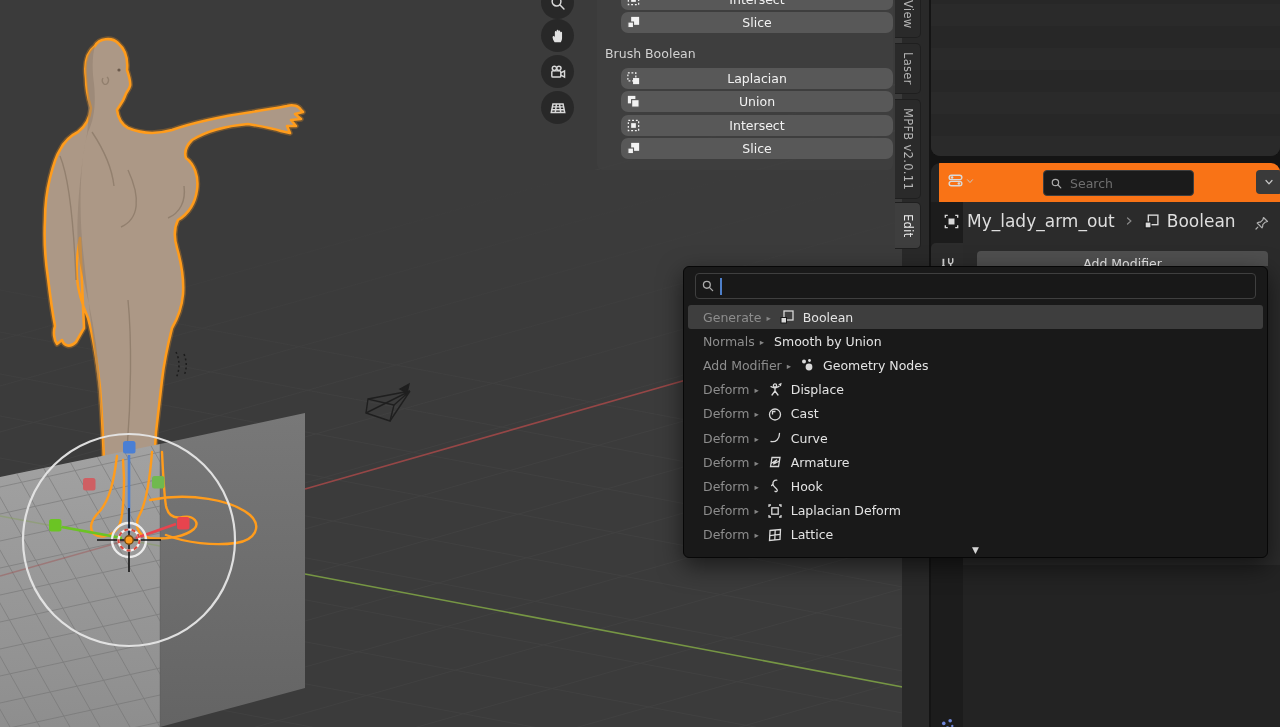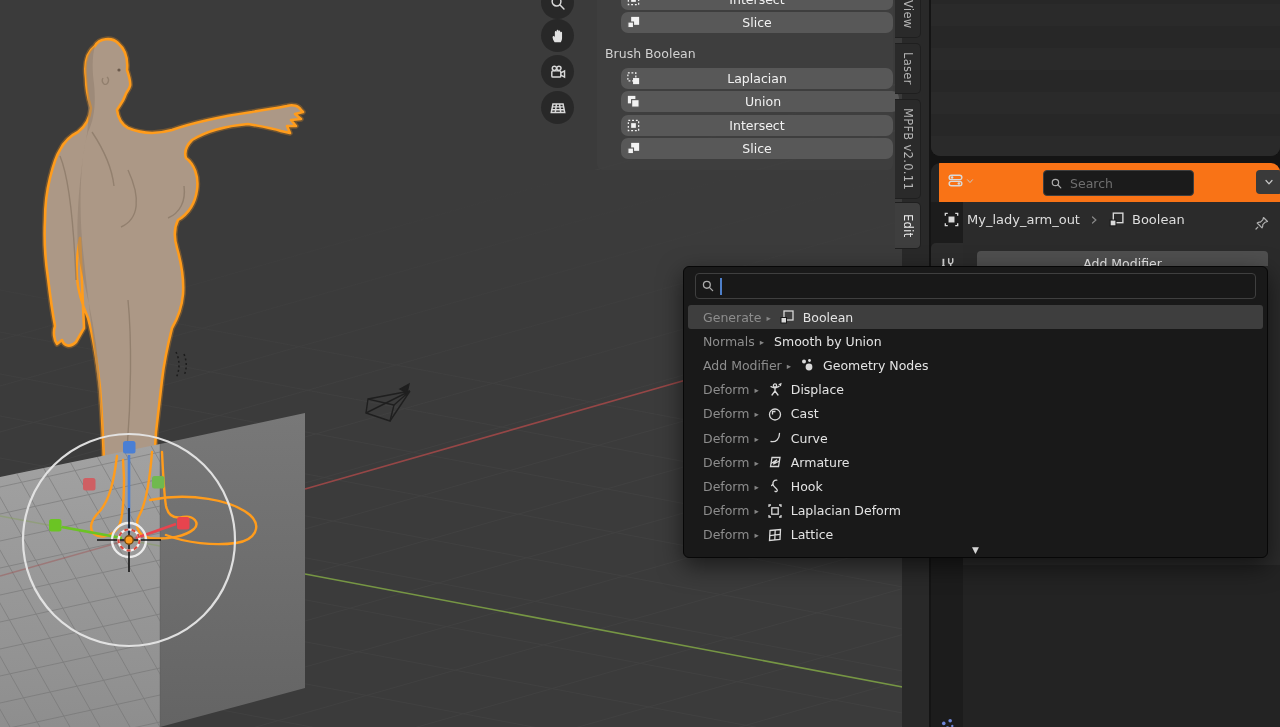--- a/index.html
+++ b/index.html
@@ -48,21 +48,21 @@
                 width:100px;font-family:"DejaVu Sans",sans-serif}
   #props-search input::placeholder{color:#6f6f6f}
   #props-collapse{position:absolute;right:6px;top:7px;width:26px;height:24px;background:#3a3a3a;
                   border-radius:4px;display:flex;align-items:center;justify-content:center}
   #tab-col{position:absolute;left:0;top:39px;width:32px;height:525px;background:#1c1c1c}
   #tab-tool{position:absolute;left:0;top:41px;width:32px;height:44px;background:#2c2c2c;
             border-radius:5px 0 0 5px;display:flex;align-items:center;justify-content:center}
   .prop-tab-ic{position:absolute;left:8px;width:17px;height:17px}
   #props-content{position:absolute;left:32px;top:39px;width:317px;height:525px;background:#2b2b2b}
   #props-content-lower{position:absolute;left:32px;top:402px;width:317px;height:162px;background:#232323}
-  #breadcrumb{position:absolute;left:12px;top:48px;display:flex;align-items:center;color:#dedede;font-size:13px}
+  #breadcrumb{position:absolute;left:12px;top:48px;display:flex;align-items:center;color:#dedede;font-size:17px}
   #breadcrumb .icon{width:17px;height:17px}
   #pin{position:absolute;right:10px;top:52px;width:16px;height:16px}
   #addmod-clip{position:absolute;left:46px;top:88px;width:291px;height:15px;overflow:hidden}
   #addmod-btn{width:100%;height:26px;background:#4f4f4f;border-radius:4px;color:#e9e9e9;
               font-size:12.5px;text-align:center;line-height:26px}
 
   
   #menu{left:683px;top:266px;width:585px;height:292px;background:#191919;border:1px solid #070707;
         border-radius:6px;box-shadow:0 8px 24px rgba(0,0,0,.55);z-index:20;box-sizing:border-box}
   #menu-search{position:absolute;left:11px;top:6px;width:561px;height:26px;background:#181818;
@@ -310,21 +310,21 @@
           <span class="icon" style="width: 15px; height: 15px;">
             <svg viewBox="0 0 16 16">
               <g fill="none" stroke="#f2f2f2" stroke-width="1.3">
                 <rect x="2" y="2" width="8.5" height="8.5" stroke-dasharray="2 1.8"></rect>
                 <rect x="7.5" y="7.5" width="6.5" height="6.5" fill="#f2f2f2" stroke="none"></rect>
               </g>
             </svg>
           </span>
           <span>Laplacian</span>
         </div>
-        <div class="panel-btn" style="top: 91.4px; padding-left: 6px;">
+        <div class="panel-btn" style="top: 91.4px;">
           <span class="icon" style="width: 15px; height: 15px;">
             <svg viewBox="0 0 16 16">
               <rect x="2" y="2" width="8" height="8" fill="#f2f2f2"></rect>
               <rect x="6" y="6" width="8" height="8" fill="#f2f2f2" stroke="#585858" stroke-width="1.2"></rect>
             </svg>
           </span>
           <span>Union</span>
         </div>
         <div class="panel-btn" style="top: 114.8px;">
           <span class="icon" style="width: 15px; height: 15px;">

